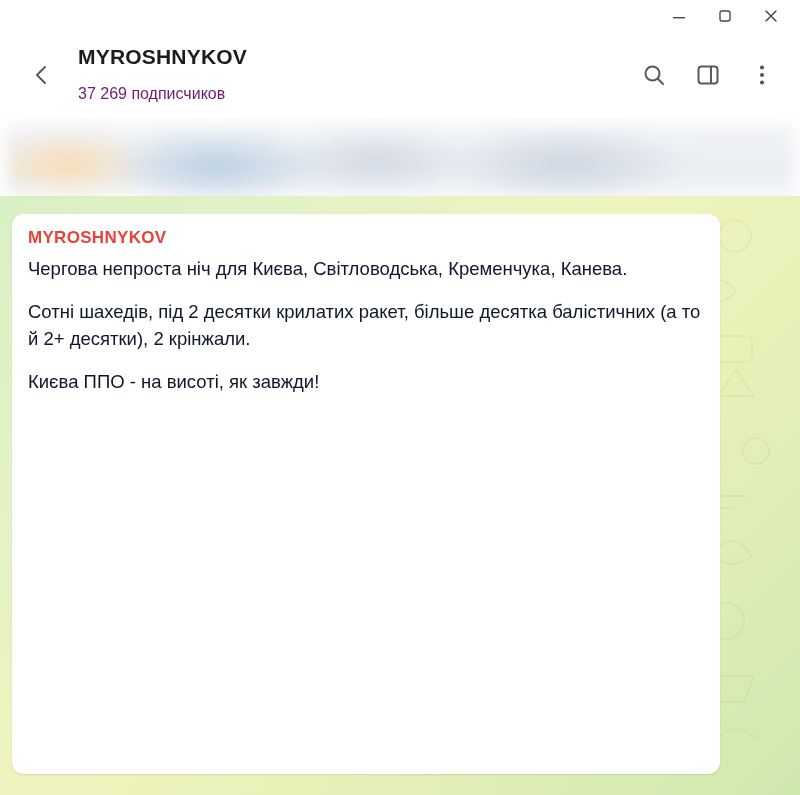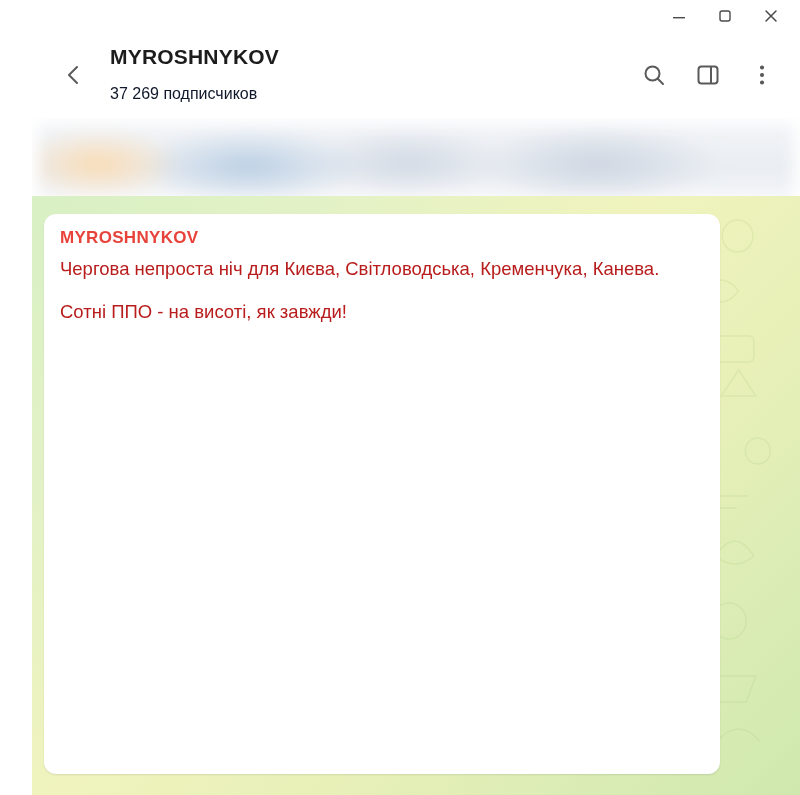--- a/index.html
+++ b/index.html
@@ -10,21 +10,20 @@
     background: #ffffff;
     font-family: "Liberation Sans", sans-serif;
   }
 
   #app {
     position: relative;
     width: 800px;
     height: 795px;
     background: #ffffff;
     overflow: hidden;
-    padding-left: 32px;
   }
 
   
   .titlebar {
     position: relative;
     height: 32px;
     background: #ffffff;
     display: flex;
     justify-content: flex-end;
     align-items: center;
@@ -72,21 +71,21 @@
     font-weight: bold;
     color: #1c1c1c;
     letter-spacing: .2px;
     line-height: 1.25;
     white-space: nowrap;
     overflow: hidden;
     text-overflow: ellipsis;
   }
   .chat-subtitle {
     font-size: 16px;
-    color: #0f172a;
+    color: #701a75;
     line-height: 1.4;
     margin-top: 13px;
     white-space: nowrap;
   }
   .header-actions {
     flex: 0 0 auto;
     display: flex;
     align-items: center;
     gap: 14px;
     color: #5a5a5a;
@@ -152,21 +151,21 @@
   .author {
     color: #e8433b;
     font-weight: bold;
     font-size: 17px;
     letter-spacing: .3px;
     margin-bottom: 8px;
   }
   .msg-p {
     font-size: 18.5px;
     line-height: 1.42;
-    color: #b91c1c;
+    color: #0f172a;
     margin: 0 0 17px 0;
     word-wrap: break-word;
   }
   .msg-p:last-child { margin-bottom: 0; }
 
   
   .right-edge {
     position: absolute;
     right: 0; top: 0; bottom: 0;
     width: 12px;
@@ -257,20 +256,21 @@
           <circle cx="32" cy="430" r="10"></circle>
           <path d="M18 540 l14 -20 l14 20 z"></path>
         </g>
       </svg>
     </div>
 
     <div class="msg-wrap">
       <div class="bubble">
         <div class="author">MYROSHNYKOV</div>
         <p class="msg-p">Чергова непроста ніч для Києва, Світловодська, Кременчука, Канева.</p>
-        <p class="msg-p">Сотні ППО - на висоті, як завжди!</p>
+        <p class="msg-p">Сотні шахедів, під 2 десятки крилатих ракет, більше десятка балістичних (а то й 2+ десятки), 2 крінжали.</p>
+        <p class="msg-p">Києва ППО - на висоті, як завжди!</p>
       </div>
     </div>
 
     <div class="right-edge"></div>
   </div>
 
 </div>
 
 </body></html>

